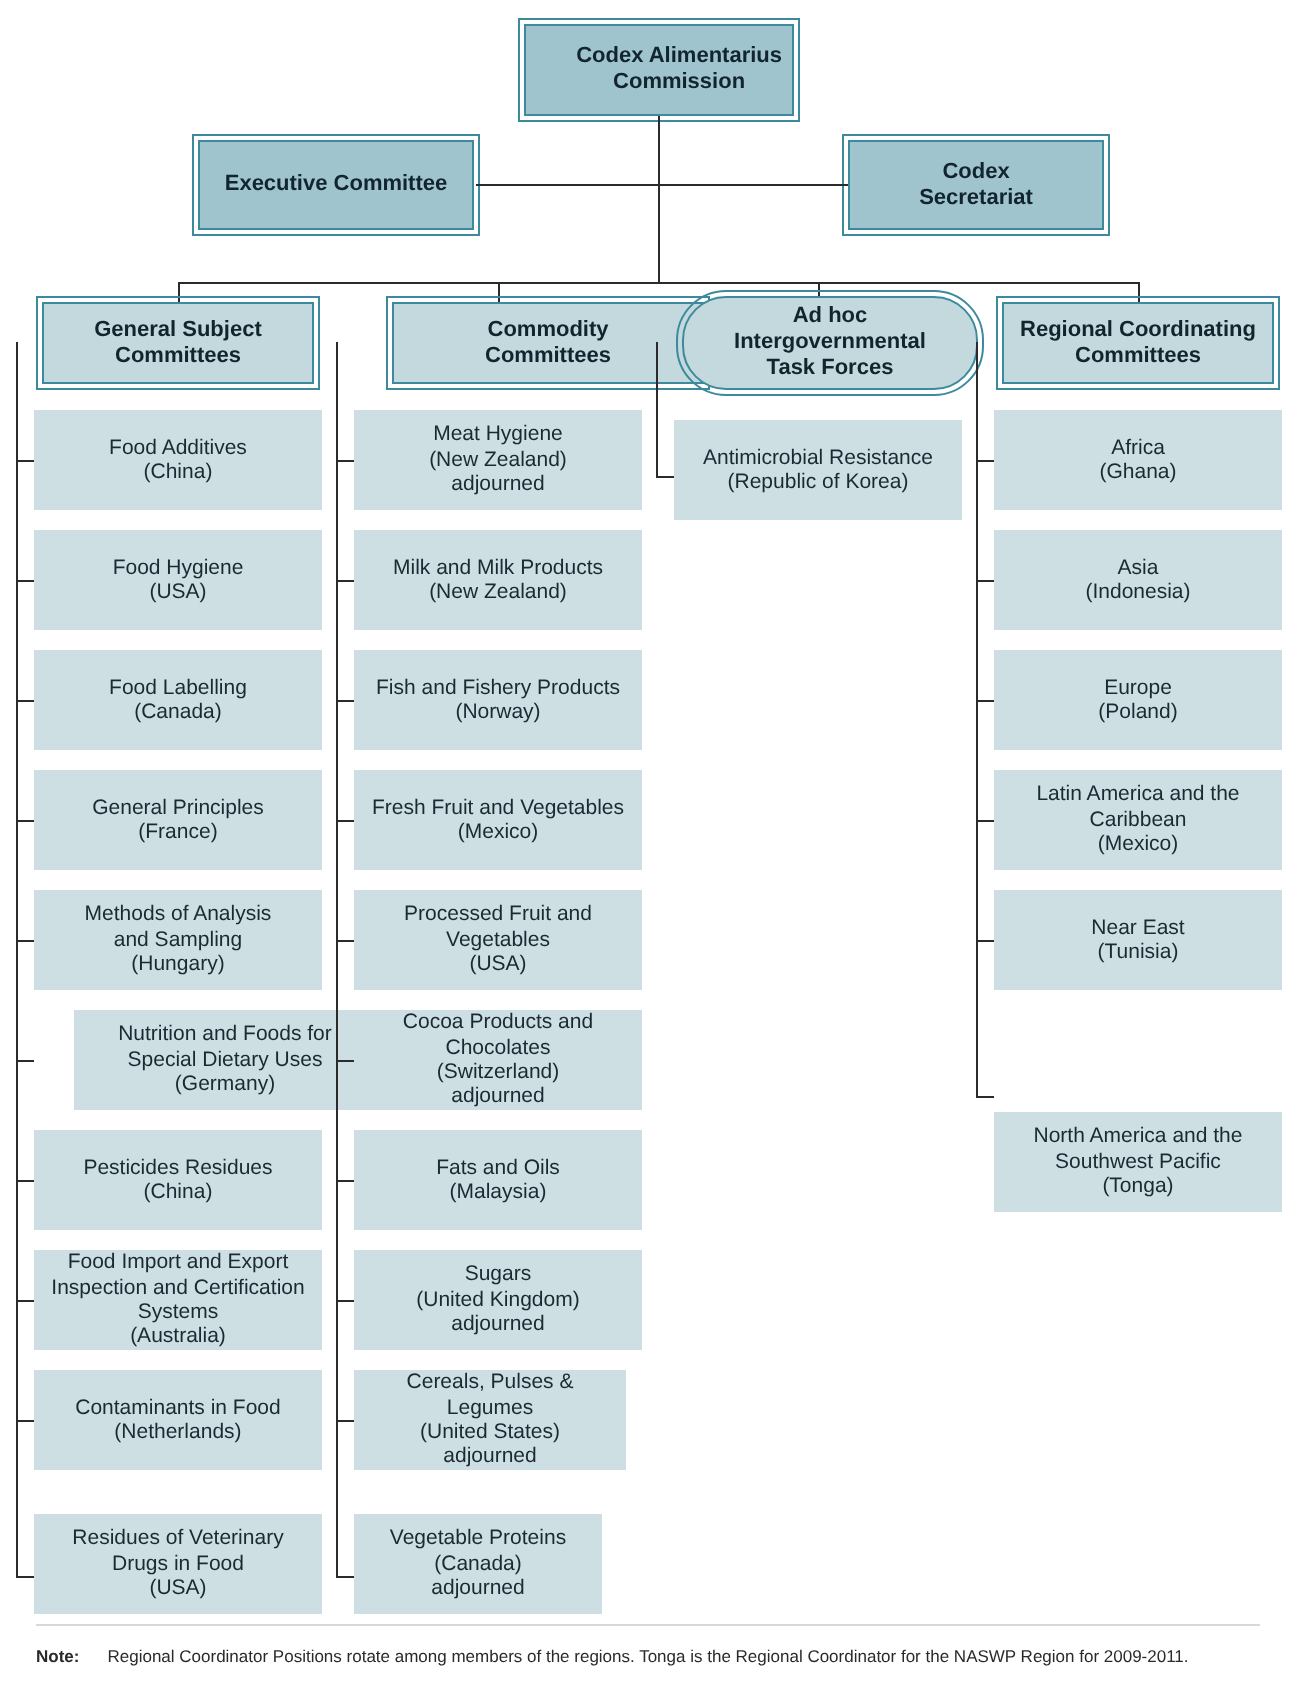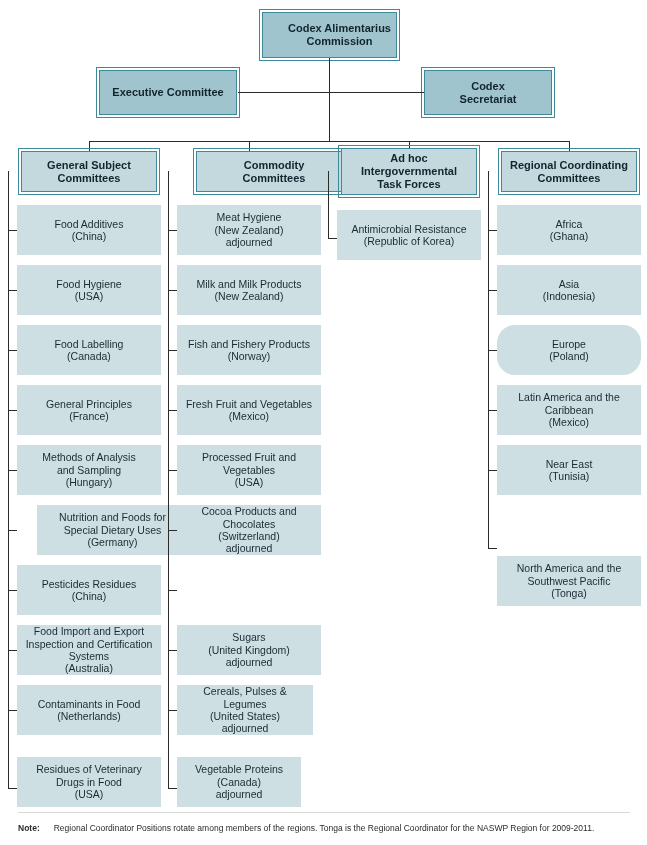--- a/index.html
+++ b/index.html
@@ -243,20 +243,24 @@
   <div class="line line-h" style="left:168px; top:470px; width:9px;"></div>
 
   <div class="node node-leaf" style="left:177px; top:505px; width:144px; height:50px;">
     <span class="node-text">Cocoa Products and
 Chocolates
 (Switzerland)
 adjourned</span>
   </div>
   <div class="line line-h" style="left:168px; top:530px; width:9px;"></div>
 
+  <div class="node node-leaf" style="left:177px; top:565px; width:144px; height:50px;">
+    <span class="node-text">Fats and Oils
+(Malaysia)</span>
+  </div>
   <div class="line line-h" style="left:168px; top:590px; width:9px;"></div>
 
   <div class="node node-leaf" style="left:177px; top:625px; width:144px; height:50px;">
     <span class="node-text">Sugars
 (United Kingdom)
 adjourned</span>
   </div>
   <div class="line line-h" style="left:168px; top:650px; width:9px;"></div>
 
   <div class="node node-leaf" style="left:177px; top:685px; width:136px; height:50px;">
@@ -266,21 +270,21 @@
   </div>
   <div class="line line-h" style="left:168px; top:710px; width:9px;"></div>
 
   <div class="node node-leaf" style="left:177px; top:757px; width:124px; height:50px;">
     <span class="node-text">Vegetable Proteins
 (Canada)
 adjourned</span>
   </div>
   <div class="line line-h" style="left:168px; top:788px; width:9px;"></div>
 
-  <div class="node node-header" style="left:341px; top:148px; width:136px; height:47px;">
+  <div class="node node-header" style="left:341px; top:148px; width:148px; height:47px;border-radius:22px;">
     <span class="node-text">Ad hoc
 Intergovernmental
 Task Forces</span>
   </div>
   <div class="line line-v" style="left:328px; top:171px; width:1px; height:67px;"></div>
 
   <div class="node node-leaf" style="left:337px; top:210px; width:144px; height:50px;">
     <span class="node-text">Antimicrobial Resistance
 (Republic of Korea)</span>
   </div>
@@ -297,21 +301,21 @@
 (Ghana)</span>
   </div>
   <div class="line line-h" style="left:488px; top:230px; width:9px;"></div>
 
   <div class="node node-leaf" style="left:497px; top:265px; width:144px; height:50px;">
     <span class="node-text">Asia
 (Indonesia)</span>
   </div>
   <div class="line line-h" style="left:488px; top:290px; width:9px;"></div>
 
-  <div class="node node-leaf" style="left:497px; top:325px; width:144px; height:50px;border-radius:18px;">
+  <div class="node node-leaf" style="left:497px; top:325px; width:144px; height:50px;">
     <span class="node-text">Europe
 (Poland)</span>
   </div>
   <div class="line line-h" style="left:488px; top:350px; width:9px;"></div>
 
   <div class="node node-leaf" style="left:497px; top:385px; width:144px; height:50px;">
     <span class="node-text">Latin America and the
 Caribbean
 (Mexico)</span>
   </div>

